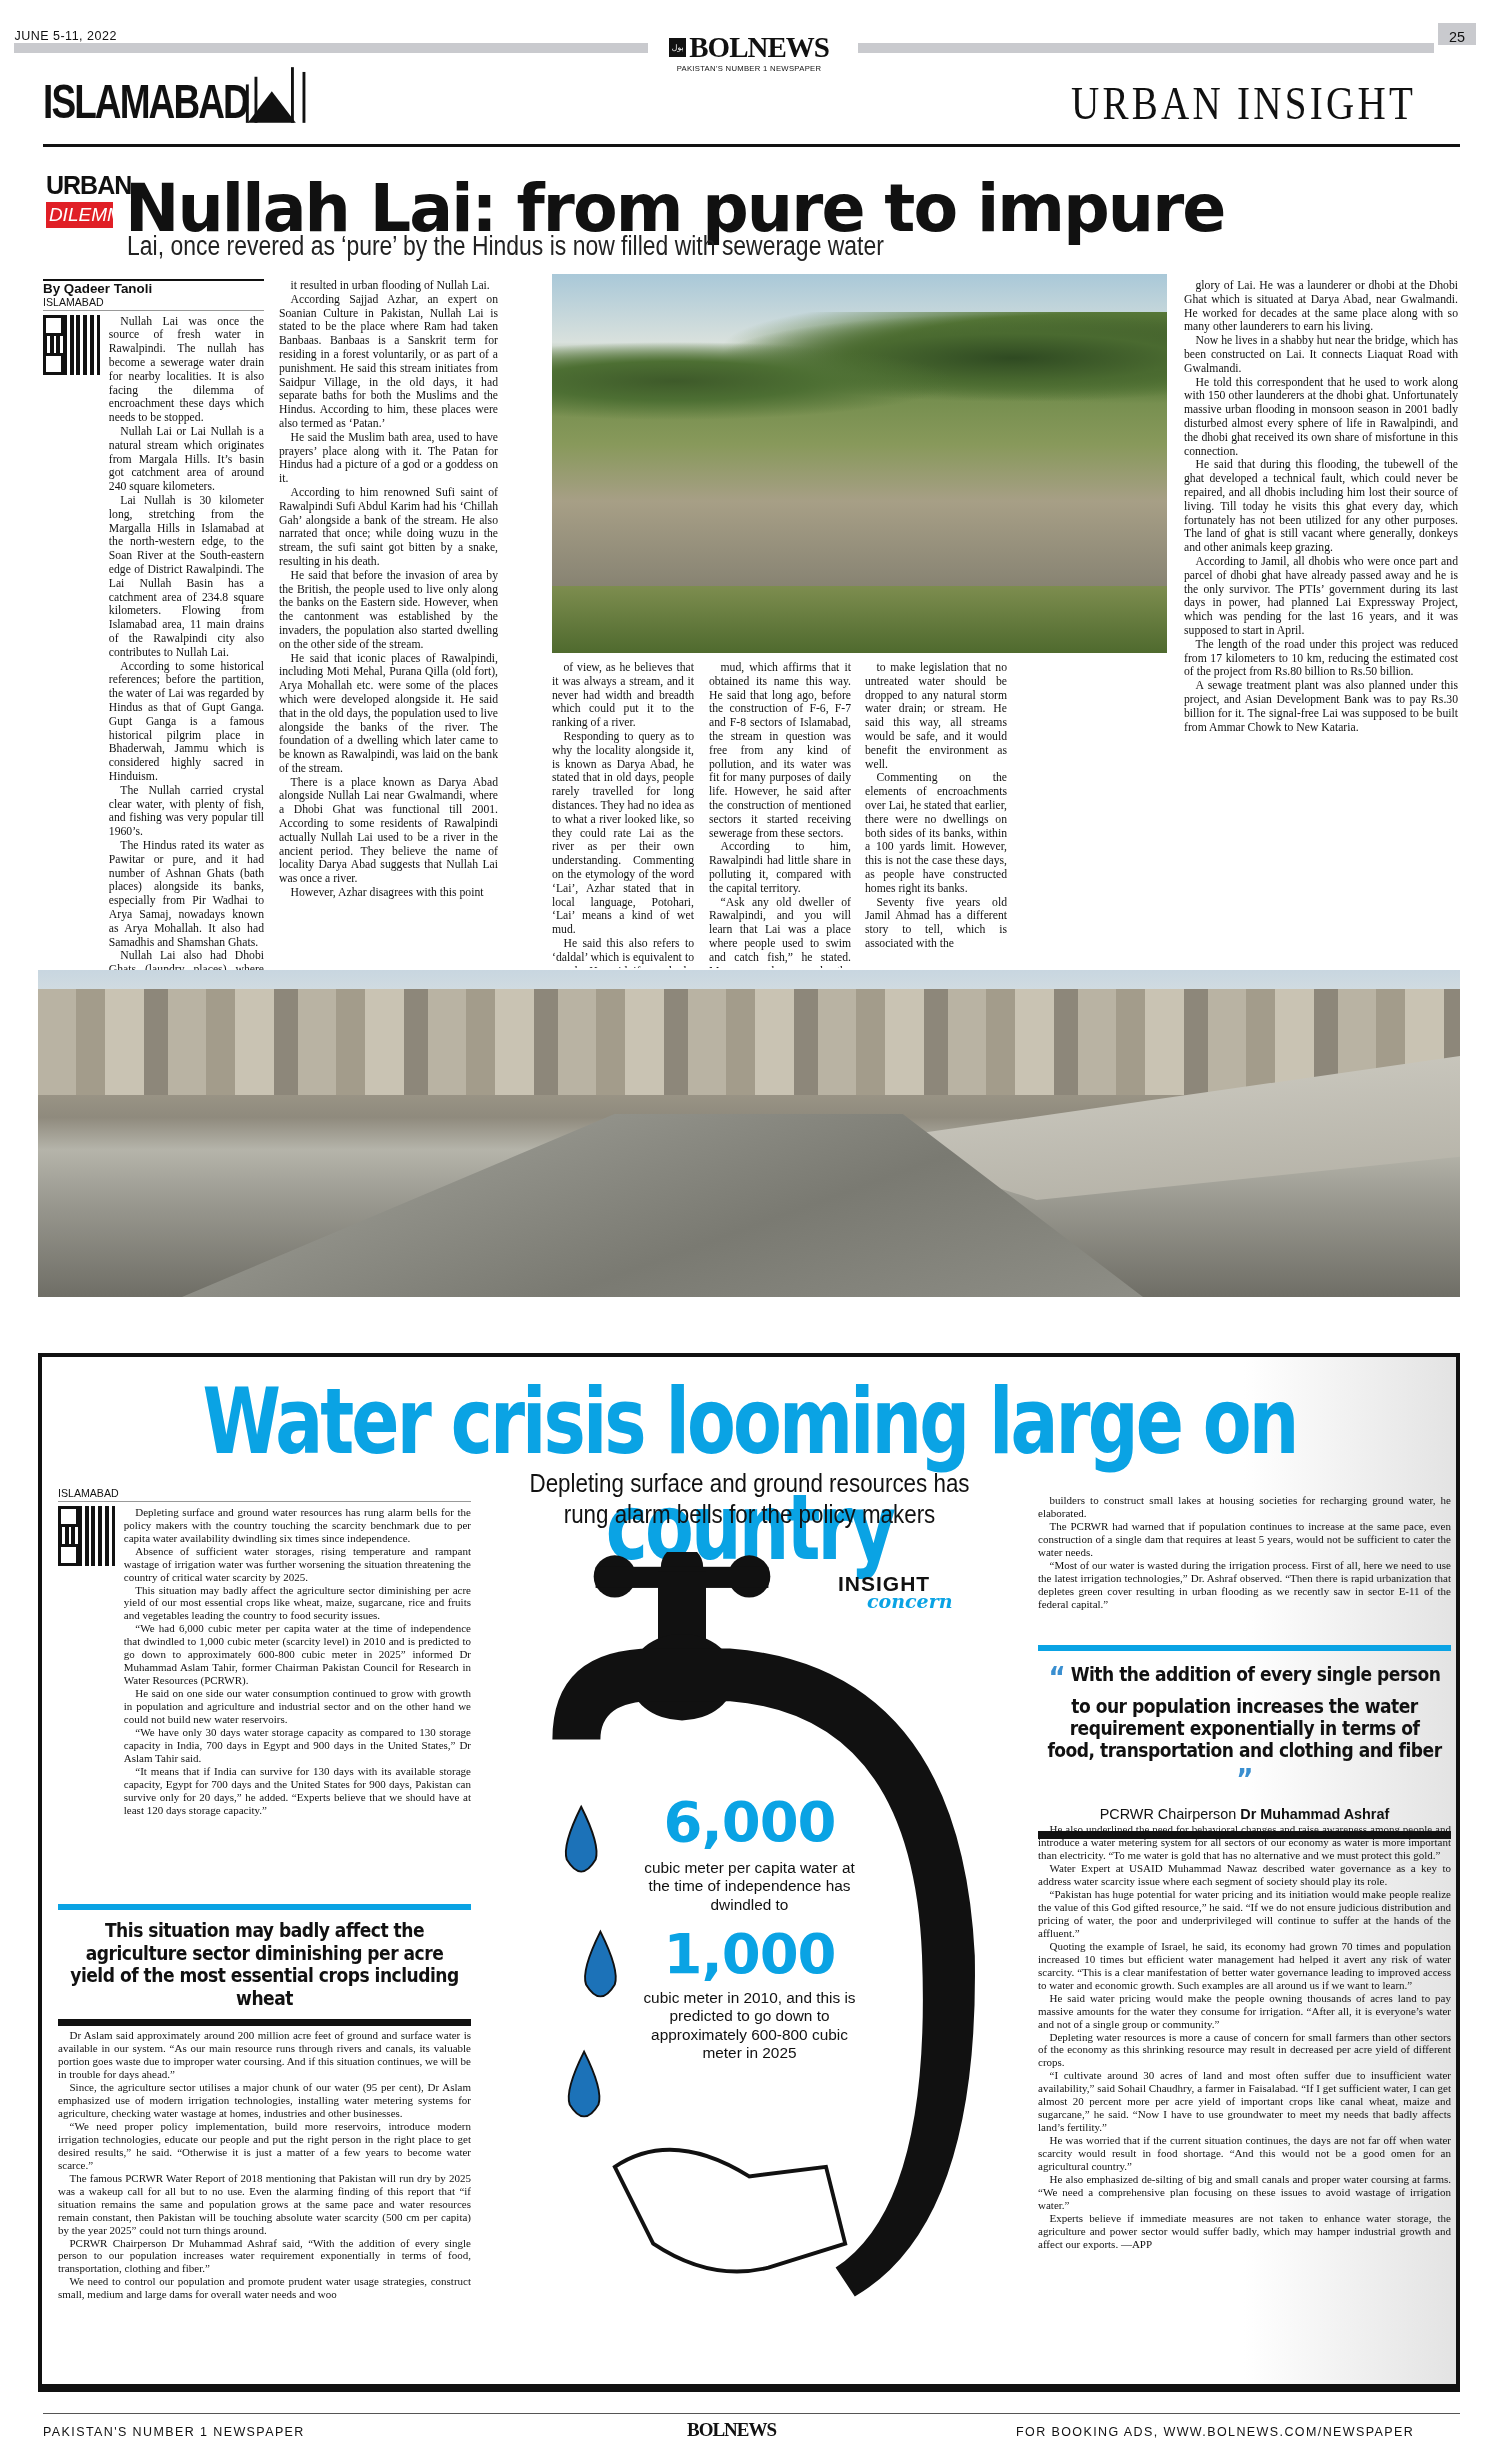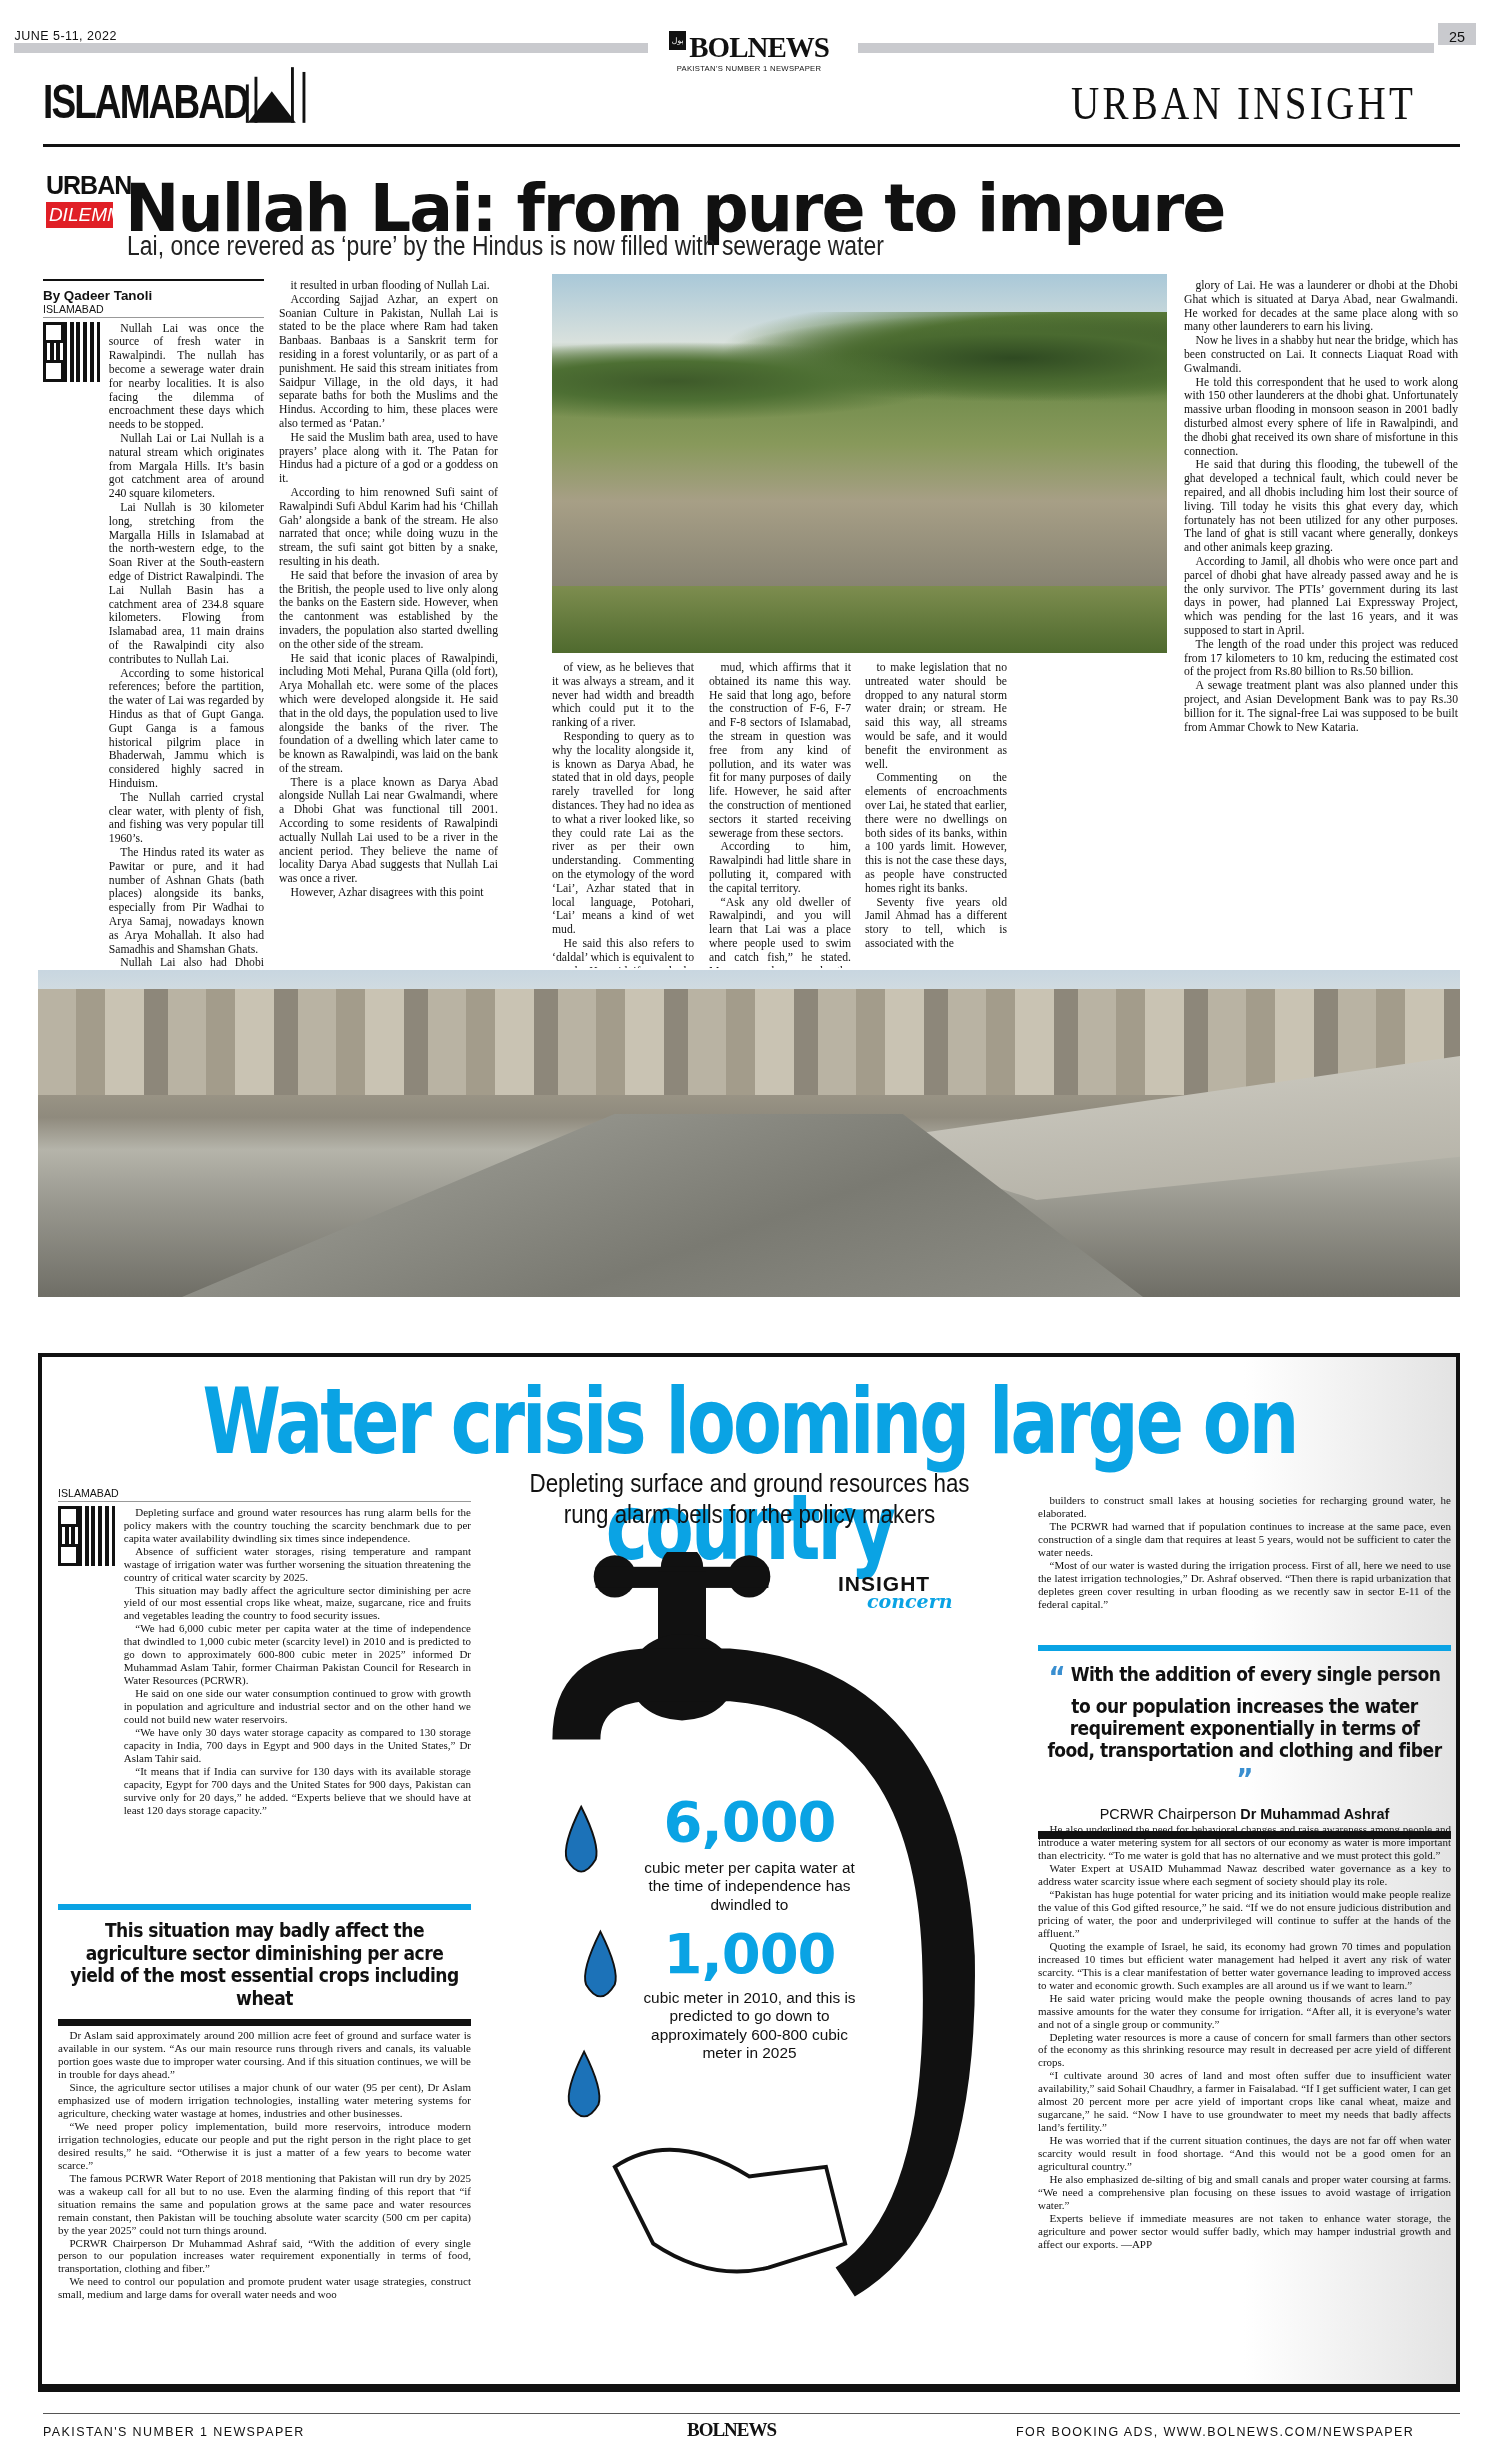--- a/index.html
+++ b/index.html
@@ -2,35 +2,35 @@
 <html><head>
 <meta charset="utf-8">
 <style>
 *{box-sizing:border-box;margin:0;padding:0}
 body{width:1498px;height:2458px;background:#fff;font-family:"Liberation Serif",serif;color:#111;position:relative;overflow:hidden}
 .abs{position:absolute}
 .grey-line{position:absolute;height:9.6px;background:#c9cace;top:43px}
 .date{left:14.4px;top:29px;font:12.5px "Liberation Sans",sans-serif;letter-spacing:0.5px}
 .pgnum{left:1438px;top:23px;width:38px;height:22px;background:#c9cace;font:14.4px "Liberation Sans",sans-serif;text-align:center;line-height:29px}
 .masthead{left:653px;top:31px;text-align:center;width:192px}
-.masthead .logo{font:bold 29px "Liberation Serif",serif;letter-spacing:-1px;display:flex;justify-content:center;gap:2.9px}
+.masthead .logo{font:bold 29px "Liberation Serif",serif;letter-spacing:-1px;display:flex;align-items:center;justify-content:center;gap:2.9px}
 .logo .sq{display:inline-block;width:17.3px;height:19px;background:#111;color:#fff;font:7.7px "Liberation Sans",sans-serif;line-height:19px}
 .masthead .tag{font:7.7px "Liberation Sans",sans-serif;letter-spacing:0.3px}
 .islamabad{left:43px;top:75px;font:bold 37px "Liberation Sans",sans-serif;letter-spacing:-1.9px;transform:scaleY(1.3);transform-origin:top left}
 .minaret{left:243px;top:67px;width:72px;height:56px}
 .urban{left:1071px;top:77px;font:46px "Liberation Serif",serif;letter-spacing:3.8px;transform:scaleX(.85);transform-origin:left}
 .rule{left:43px;top:144px;width:1417px;height:2.9px;background:#111}
 .ud-box{left:46px;top:171px;width:67px;height:86px}
 .ud-top{font:bold 25px "Liberation Sans",sans-serif;letter-spacing:-1px;color:#111}
 .ud-bot{background:#e01f26;color:#fff;font:italic 19px "Liberation Sans",sans-serif;padding:1.9px 2.9px;margin-top:1.9px}
 .headline{left:125px;top:171px;font:900 65px "DejaVu Sans",sans-serif;letter-spacing:-1.9px;white-space:nowrap}
 .subhead{left:127px;top:231px;font:27px "Liberation Sans",sans-serif;transform:scaleX(.85);transform-origin:left;white-space:nowrap;color:#222}
 .col{position:absolute;font:11.7px/1.18 "Liberation Serif",serif;text-align:justify}
 .col p{text-indent:11.5px}
-.byline{font:bold 13.4px "Liberation Sans",sans-serif;border-top:2.9px solid #111;padding-top:7px}
+.byline{font:bold 13.4px "Liberation Sans",sans-serif;border-top:2.9px solid #111;padding-top:0}
 .dateline{font:10.6px "Liberation Sans",sans-serif;border-bottom:1px solid #999;margin-bottom:3.8px;padding-bottom:1.9px}
 .qr{float:left;width:60px;height:60px;margin:0 5.8px 3.8px 0;background:
 repeating-linear-gradient(90deg,#111 0 3.8px,#fff 3.8px 6.7px),#111;position:relative}
 .qr::before,.qr::after{content:"";position:absolute;width:15.4px;height:15.4px;border:3.8px solid #111;background:#fff}
 .qr::before{left:0;top:0}.qr::after{left:0;bottom:0}
 .photo1{left:552px;top:274px;width:615px;height:379px;background:linear-gradient(180deg,#a9c8d8 0%,#d9e1dd 18%,#6e8a4a 28%,#88995b 45%,#a79f86 60%,#8e8977 78%,#6d6a5e 100%);overflow:hidden}
 .photo1 .trees{position:absolute;left:0;top:38px;width:100%;height:115px;background:radial-gradient(ellipse at 20% 60%,#3e5a2a 0,#4d6f33 20%,transparent 40%),radial-gradient(ellipse at 75% 40%,#2f4a22 0,#4a6a30 25%,transparent 45%),radial-gradient(ellipse at 95% 30%,#3a5526 0,#567737 30%,transparent 50%)}
 .photo1 .grass{position:absolute;left:0;bottom:0;width:100%;height:67px;background:linear-gradient(180deg,#7d8d4f,#4f6a2e)}
 .photo2{left:38px;top:970px;width:1422px;height:327px;background:linear-gradient(180deg,#c8d6e0 0%,#dde3e2 15%,#a8a291 28%,#8f8a7d 45%,#b5b4aa 55%,#9b9a91 70%,#6f6e66 100%);overflow:hidden}
 .photo2 .water{position:absolute;left:144px;top:144px;width:961px;height:183px;background:linear-gradient(160deg,#a8a8a0,#7a7a72 60%,#8e8e86);clip-path:polygon(0 100%,45% 0,75% 0,100% 100%)}

